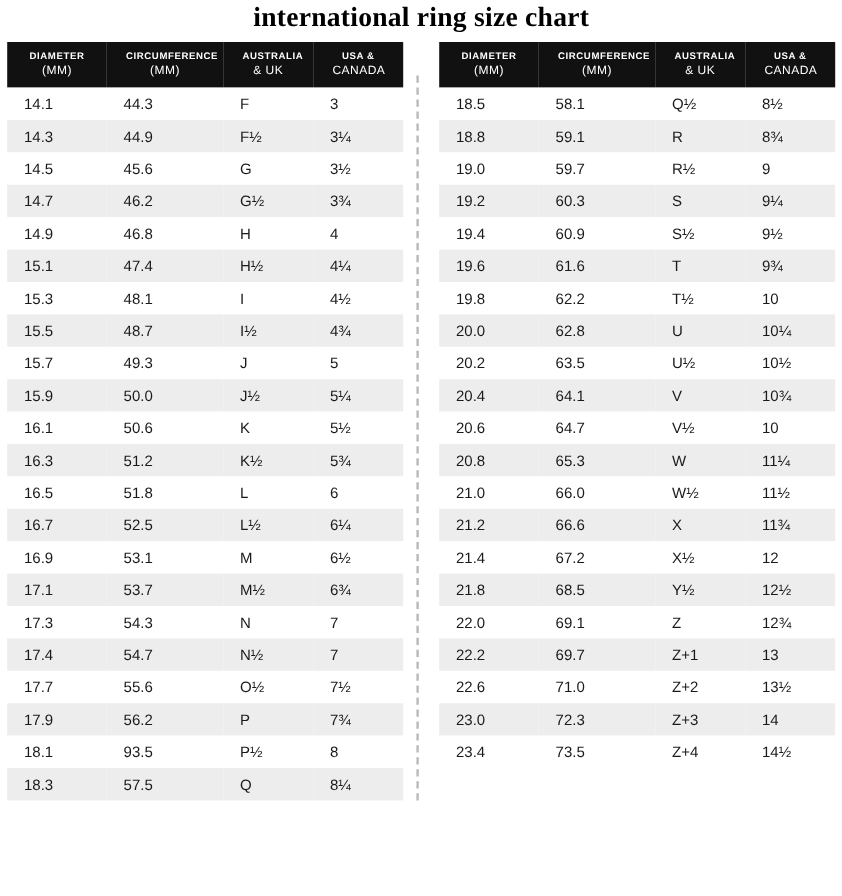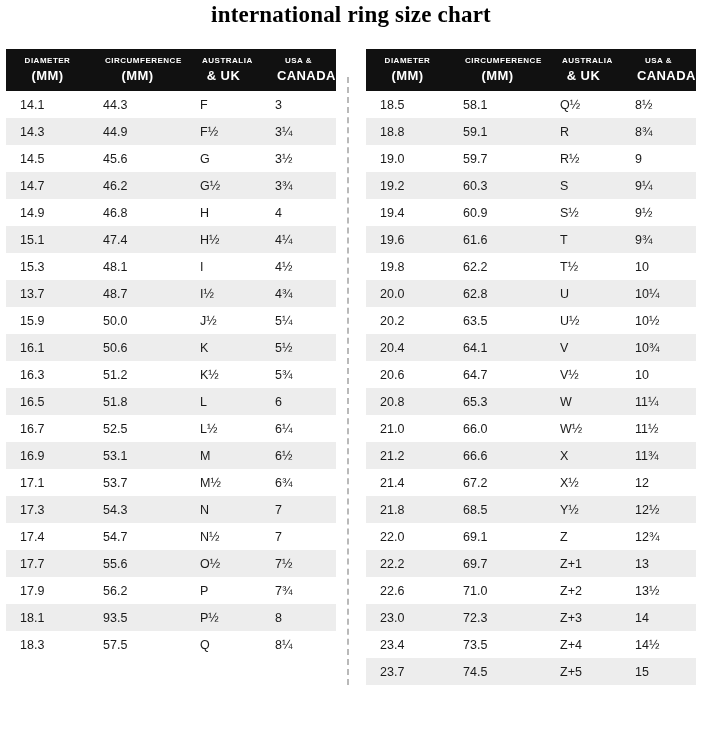--- a/index.html
+++ b/index.html
@@ -19,21 +19,21 @@
     height: 747px;
     position: relative;
     box-sizing: border-box;
   }
   .title {
     text-align: center;
     font-family: "Liberation Serif", serif;
     font-weight: bold;
     font-size: 23px;
     letter-spacing: 0.2px;
-    margin: 2px 0 21px 0;
+    margin: 2px 0 7px 0;
     color: #000;
   }
   .tables {
     display: flex;
     flex-direction: row;
     align-items: flex-start;
     justify-content: space-between;
     padding: 0 6px;
     box-sizing: border-box;
     width: 702px;
@@ -59,22 +59,22 @@
     font-weight: bold;
     letter-spacing: 0.5px;
     text-align: center;
     padding: 7px 16px;
     line-height: 1.35;
     border: none;
     text-transform: uppercase;
   }
   thead th .sub {
     display: block;
-    font-size: 13px;
-    font-weight: bold;
+    font-size: 10px;
+    font-weight: normal;
     letter-spacing: 0.4px;
   }
   tbody td {
     font-size: 12.5px;
     padding: 5px 0 5px 14px;
     border: none;
     color: #1a1a1a;
     height: 17px;
     vertical-align: middle;
   }
@@ -163,24 +163,30 @@
               <td>H½</td>
               <td>4¼</td>
             </tr>
             <tr>
               <td>15.3</td>
               <td>48.1</td>
               <td>I</td>
               <td>4½</td>
             </tr>
             <tr>
-              <td>13.7</td>
+              <td>15.5</td>
               <td>48.7</td>
               <td>I½</td>
               <td>4¾</td>
+            </tr>
+            <tr>
+              <td>15.7</td>
+              <td>49.3</td>
+              <td>J</td>
+              <td>5</td>
             </tr>
             <tr>
               <td>15.9</td>
               <td>50.0</td>
               <td>J½</td>
               <td>5¼</td>
             </tr>
             <tr>
               <td>16.1</td>
               <td>50.6</td>
@@ -407,24 +413,18 @@
               <td>72.3</td>
               <td>Z+3</td>
               <td>14</td>
             </tr>
             <tr>
               <td>23.4</td>
               <td>73.5</td>
               <td>Z+4</td>
               <td>14½</td>
             </tr>
-            <tr>
-              <td>23.7</td>
-              <td>74.5</td>
-              <td>Z+5</td>
-              <td>15</td>
-            </tr>
           </tbody>
       </table>
     </div>
 
   </div>
 </div>
 
 </body></html>

